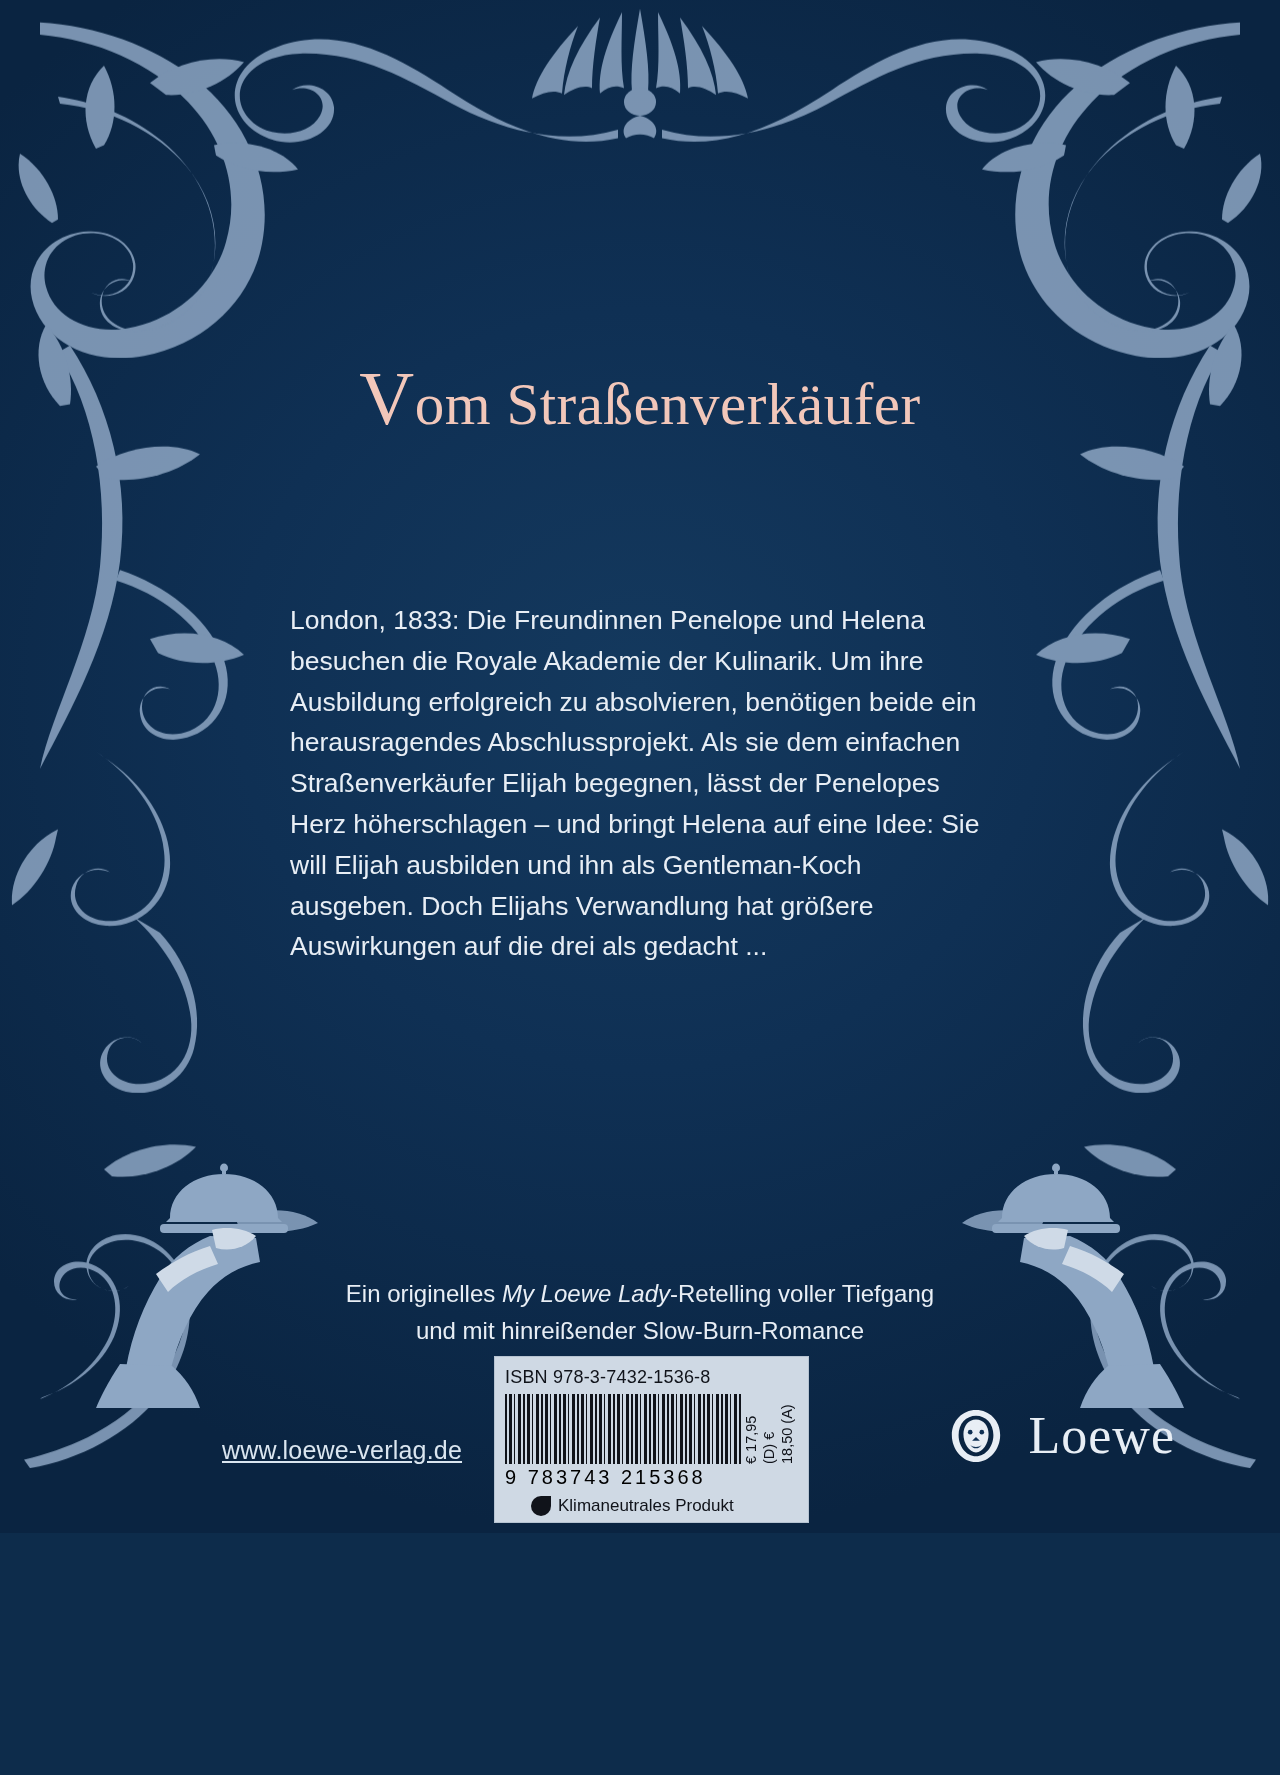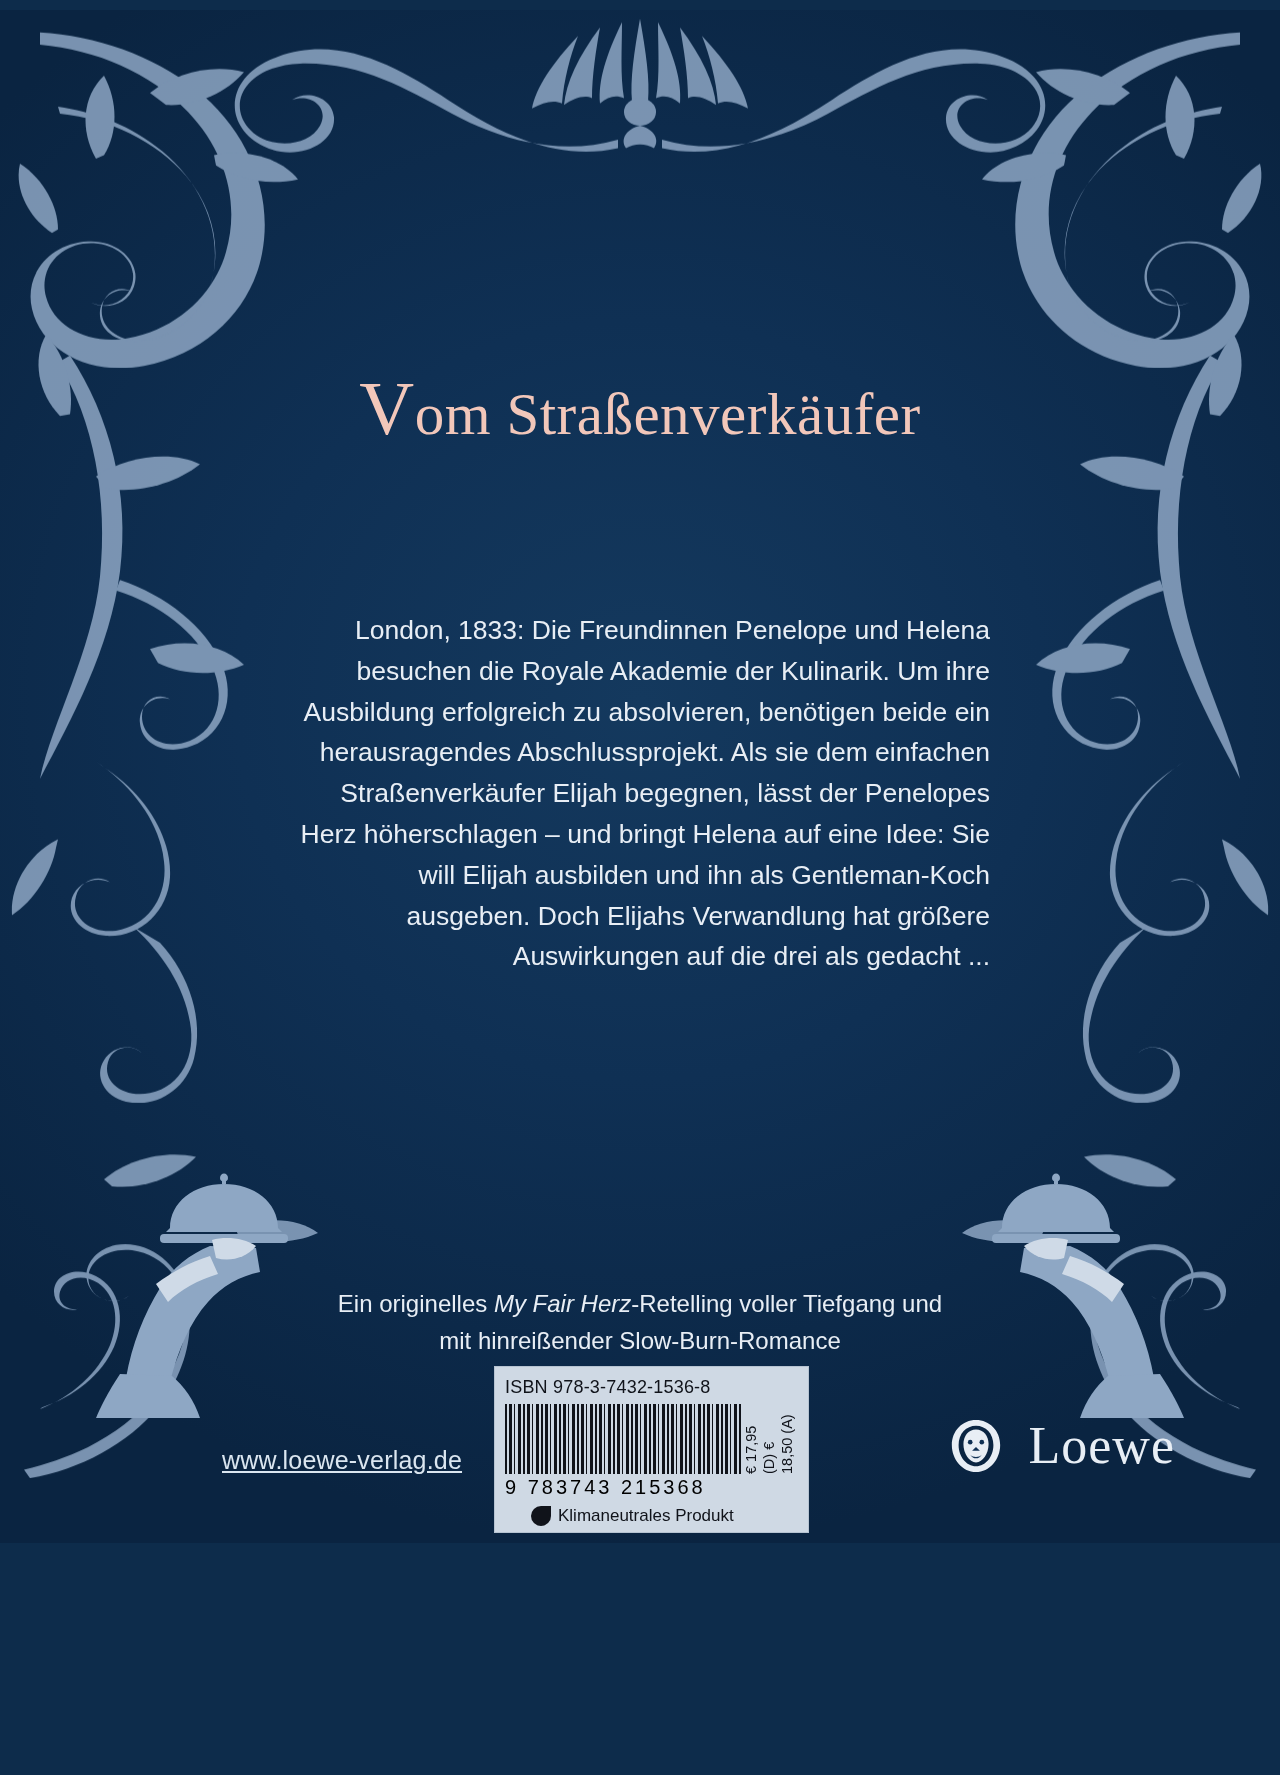--- a/index.html
+++ b/index.html
@@ -9,21 +9,20 @@
     background: #0d2c4b;
     font-family: "Liberation Sans", sans-serif;
     overflow: hidden;
   }
   #cover {
     position: relative;
     width: 1280px; height: 1533px;
     background:
       radial-gradient(ellipse 70% 55% at 50% 45%, #14395e 0%, #0f3054 45%, #0a2441 100%);
     overflow: hidden;
-    margin-top: 10px;
   }
 
   
   .ornaments {
     position: absolute; inset: 0;
     pointer-events: none;
   }
   .ornaments svg { display: block; width: 100%; height: 100%; }
 
   .headline {
@@ -54,21 +53,21 @@
   .headline .line2 .cap { font-size: 68px; }
 
   .blurb {
     position: absolute;
     top: 600px; left: 50%;
     transform: translateX(-50%);
     width: 700px;
     color: #e8eef5;
     font-size: 26.5px;
     line-height: 1.54;
-    text-align: right;
+    text-align: left;
     font-weight: 300;
   }
 
   .tagline {
     position: absolute;
     top: 1275px; left: 50%;
     transform: translateX(-50%);
     width: 620px;
     color: #e8eef5;
     font-size: 24px;
@@ -261,21 +260,21 @@
 
   <div class="headline">
     <div class="line1">
       <span class="cap">V</span><span>om Straßenverkäufer</span>
     </div>
   </div>
 
   <div class="blurb">London, 1833: Die Freundinnen Penelope und Helena besuchen die Royale Akademie der Kulinarik. Um ihre Ausbildung erfolgreich zu absolvieren, benötigen beide ein herausragendes Abschlussprojekt. Als sie dem einfachen Straßenverkäufer Elijah begegnen, lässt der Penelopes Herz höherschlagen – und bringt Helena auf eine Idee: Sie will Elijah ausbilden und ihn als Gentleman-Koch ausgeben. Doch Elijahs Verwandlung hat größere Auswirkungen auf die drei als gedacht ...</div>
 
   <div class="tagline">
-    <span>Ein originelles </span><em>My Fair Herz</em><span>-Retelling voller Tiefgang und mit hinreißender Slow-Burn-Romance</span>
+    <span>Ein originelles </span><em>My Loewe Lady</em><span>-Retelling voller Tiefgang und mit hinreißender Slow-Burn-Romance</span>
   </div>
 
   <div class="waiter left">
     <svg viewBox="0 0 280 250" aria-hidden="true">
       <g fill="#8ea7c4">
 
         <path d="M110 60 C 110 34 134 16 164 16 C 194 16 218 34 218 60 L 222 64 L 106 64 Z"></path>
         <rect x="100" y="66" width="128" height="9" rx="4"></rect>
         <path d="M160 10 C 160 4 168 4 168 10 C 168 15 160 15 160 10 Z"></path>
         <rect x="162" y="6" width="4" height="10"></rect>

